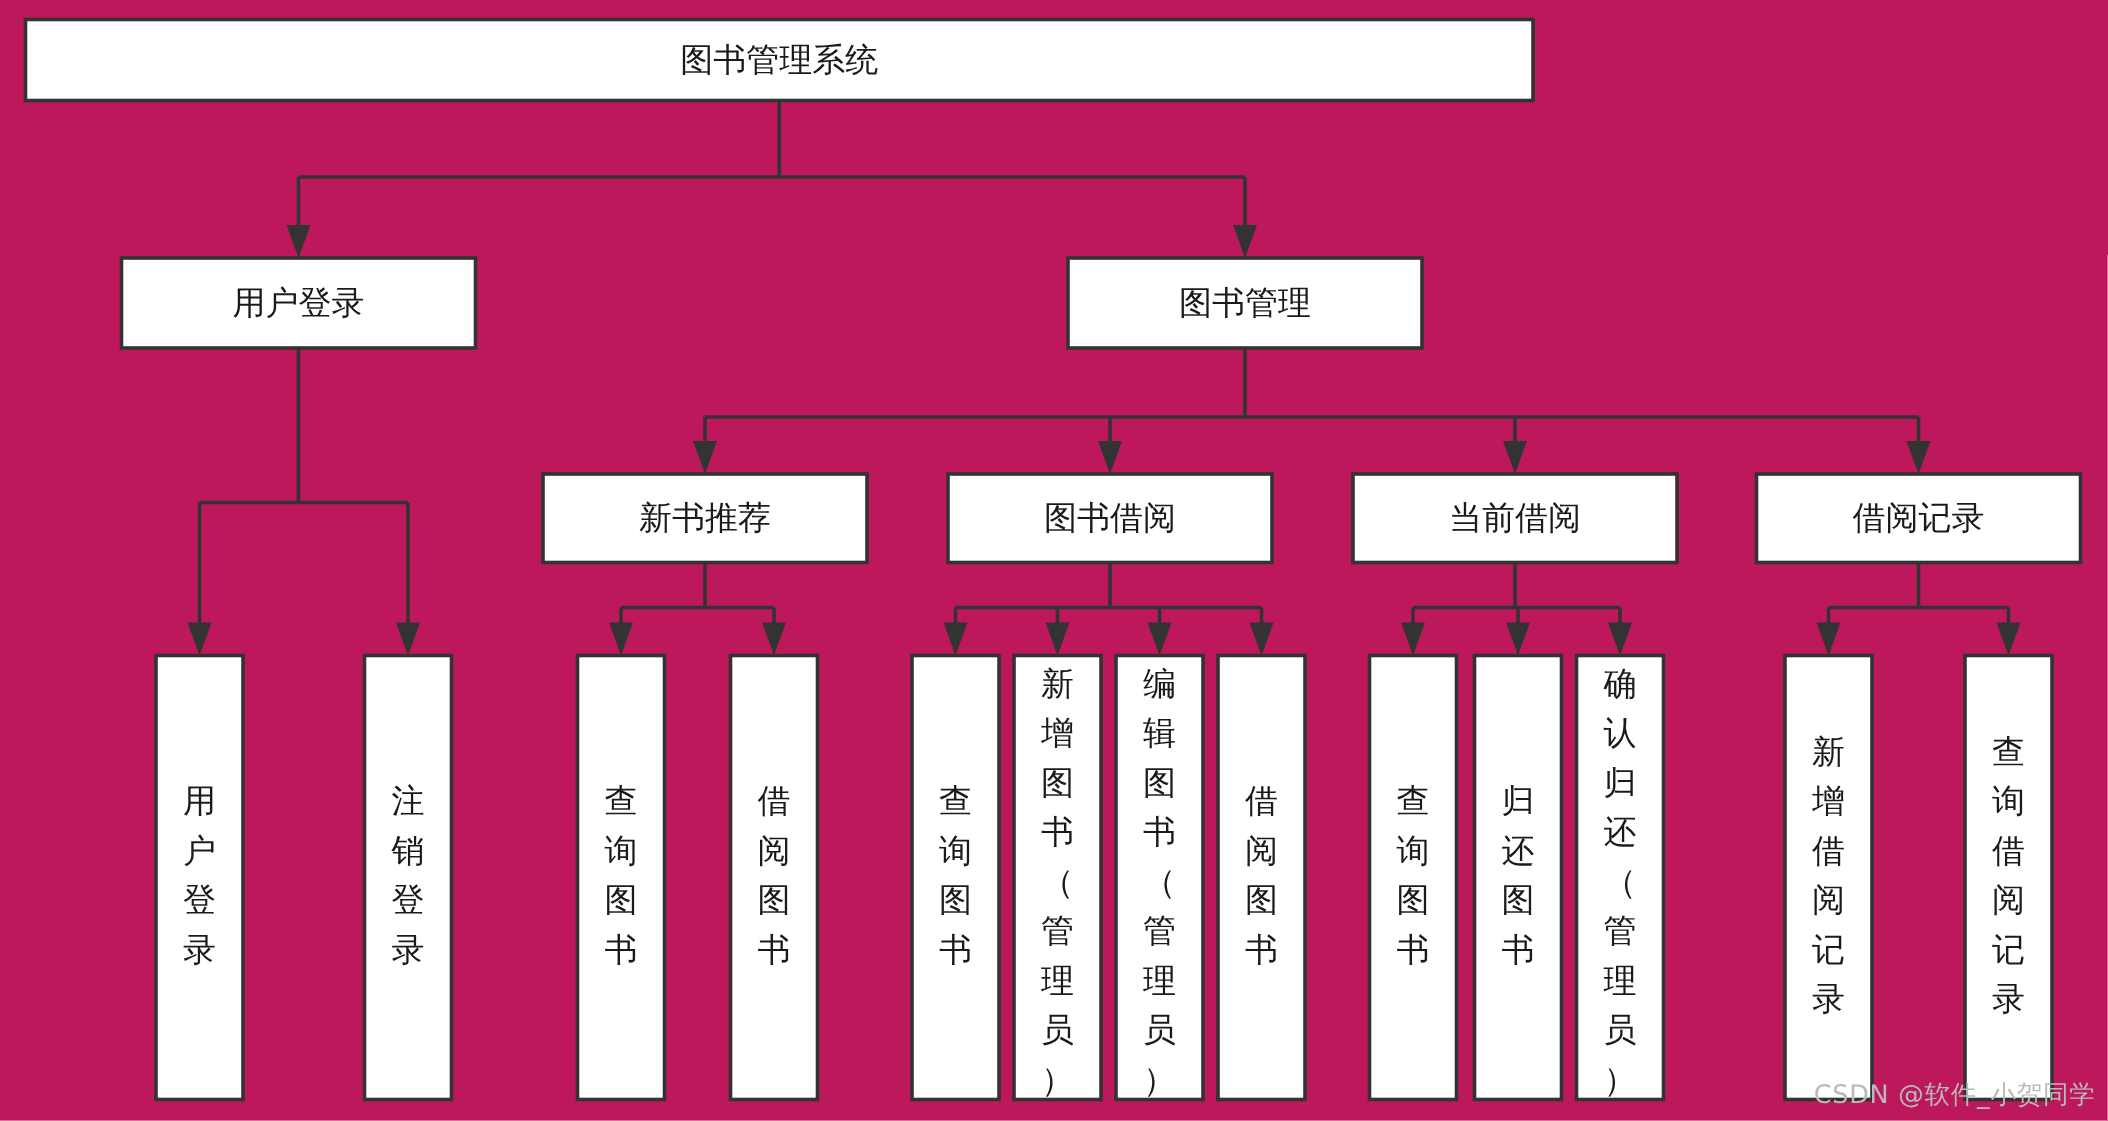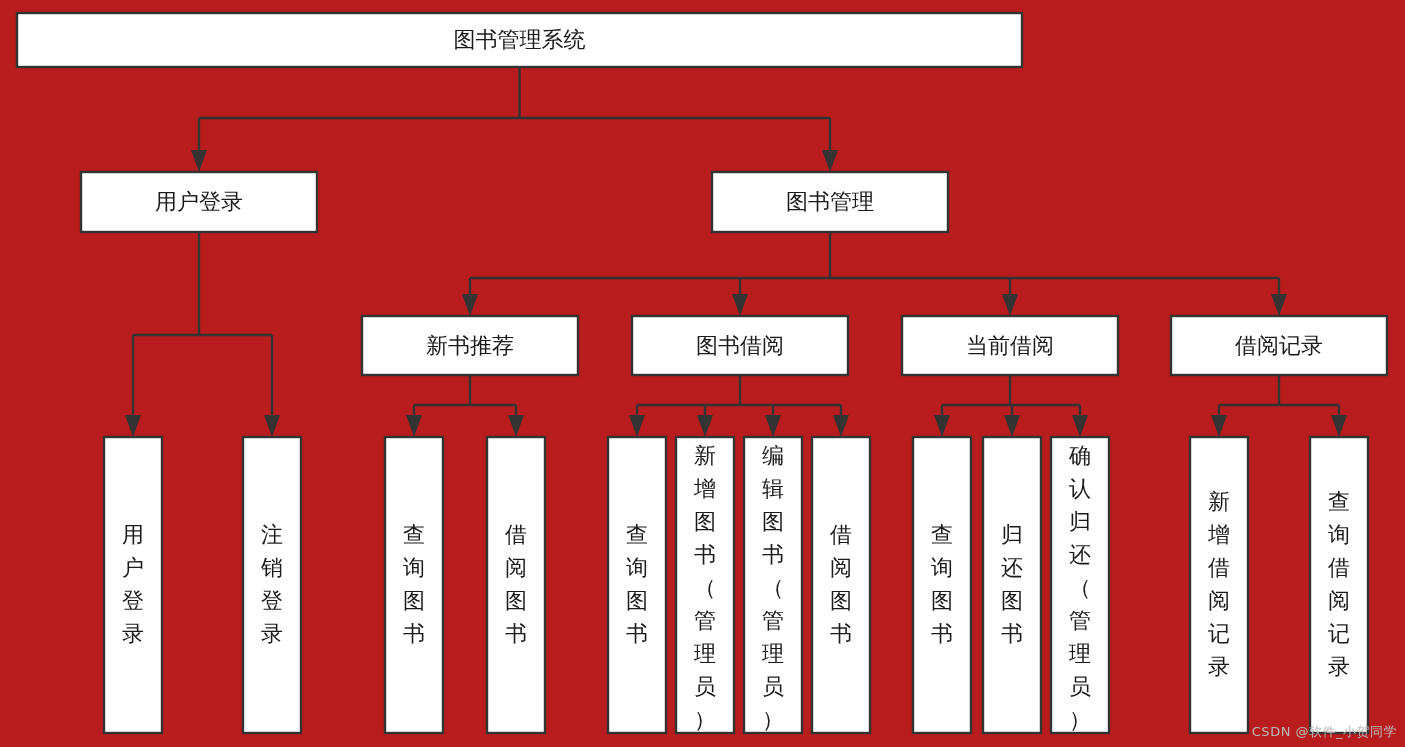--- a/index.html
+++ b/index.html
@@ -11,21 +11,21 @@
   body {
     width: 1405px;
     height: 747px;
     overflow: hidden;
     font-family: "DejaVu Sans", "Liberation Sans", sans-serif;
   }
   #diagram-root {
     position: relative;
     width: 1405px;
     height: 747px;
-    background: #b91c1c;
+    background: #be185d;
   }
   svg.diagram-canvas {
     position: absolute;
     top: 0;
     left: 0;
     width: 1405px;
     height: 747px;
     display: block;
   }
   .node-box {
@@ -60,21 +60,21 @@
     font-family: "DejaVu Sans", "Liberation Sans", sans-serif;
     font-size: 22px;
     text-anchor: middle;
     dominant-baseline: middle;
   }
   .watermark-text {
     position: absolute;
     right: 8px;
     bottom: 6px;
     color: #b9b9b9;
-    font-size: 13px;
+    font-size: 17px;
     font-family: "DejaVu Sans", "Liberation Sans", sans-serif;
     white-space: nowrap;
     letter-spacing: 0.5px;
     pointer-events: none;
   }
 </style>
 </head>
 <body>
 
 <div id="diagram-root">

